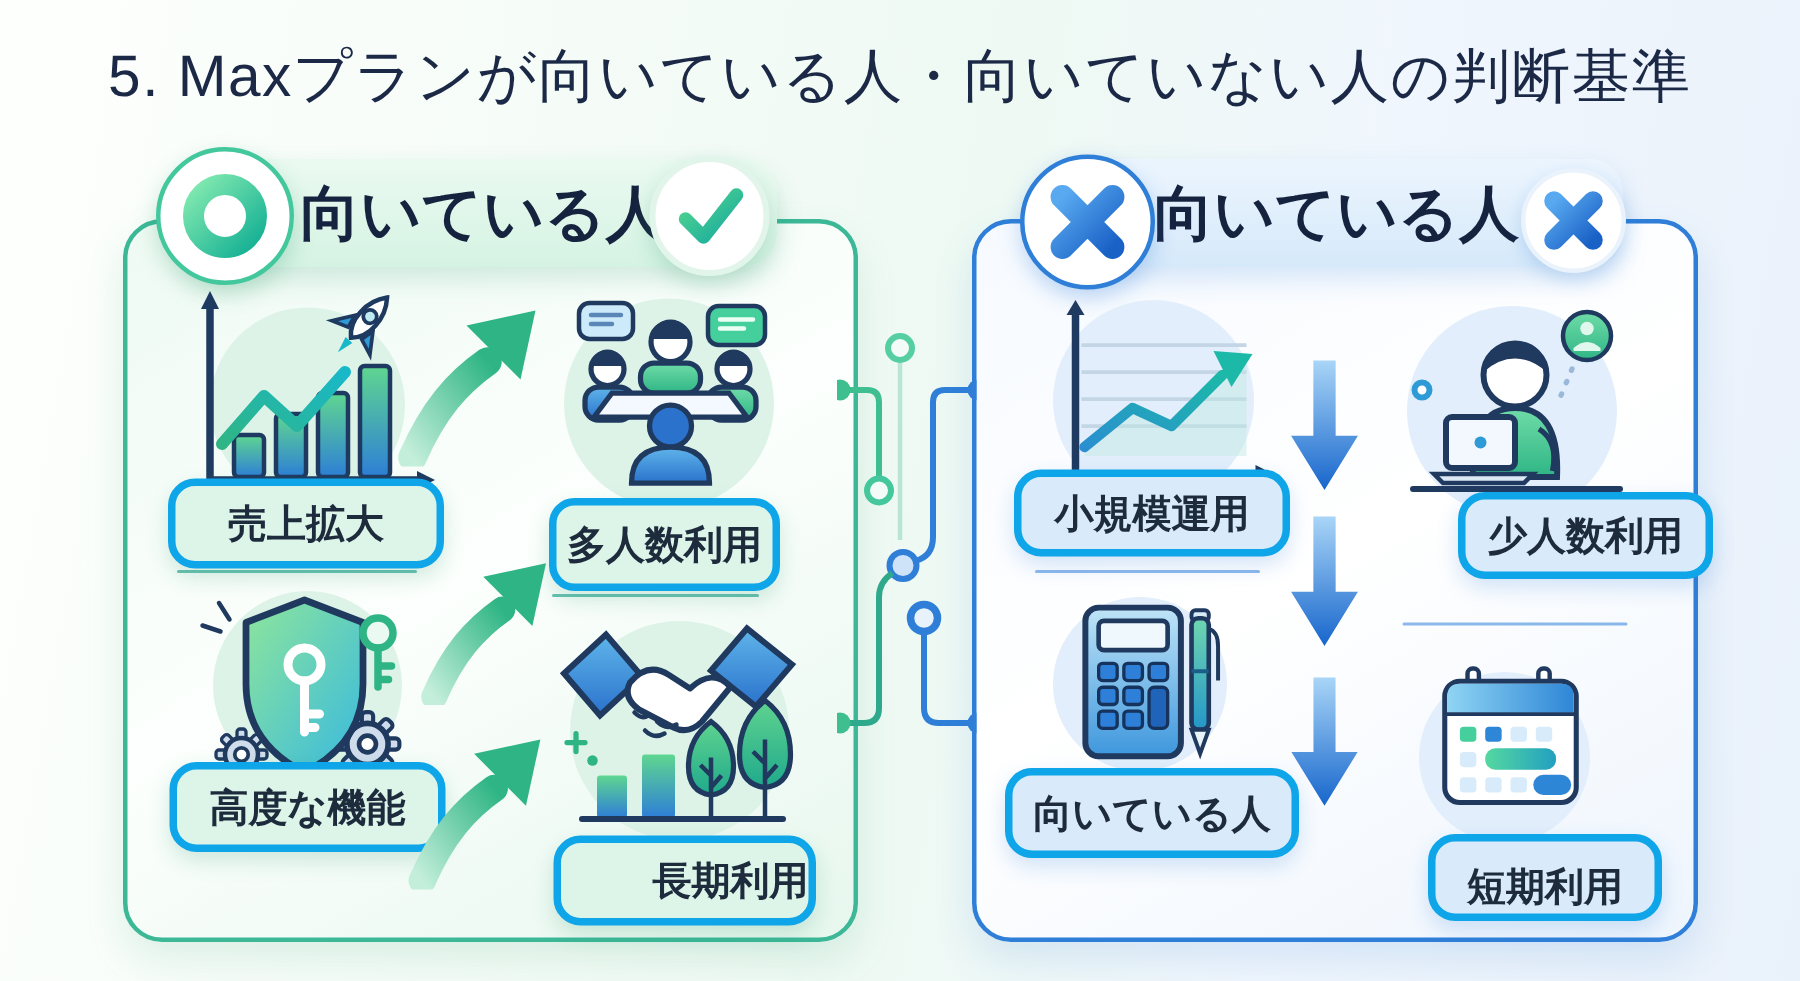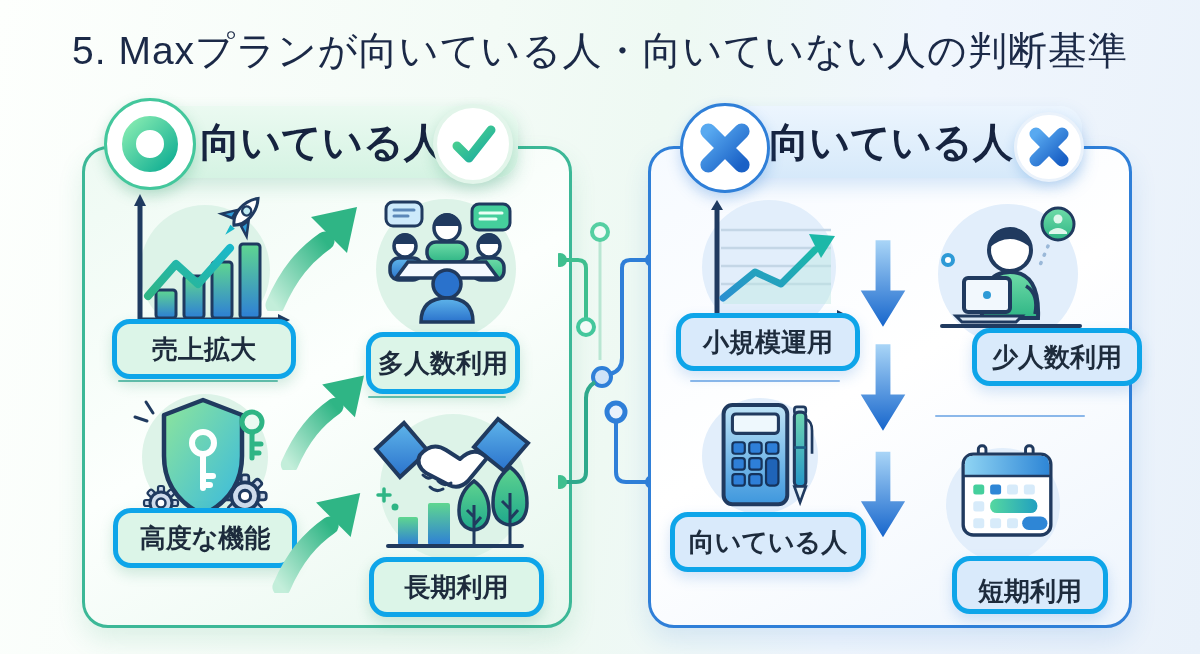--- a/index.html
+++ b/index.html
@@ -242,21 +242,21 @@
   <path d="M14,84 V96 M8,90 H20" stroke="#2fb585" stroke-width="3.5" stroke-linecap="round"></path>
   <circle cx="25" cy="102" r="3.5" fill="#2fb585"></circle>
   <rect x="28" y="112" width="20" height="28" rx="2" fill="url(#gBar)"></rect>
   <rect x="58" y="98" width="22" height="42" rx="2" fill="url(#gBar)"></rect>
   <path d="M104,76 q15,11 15,30 q0,17 -15,19 q-15,-2 -15,-19 q0,-19 15,-30 Z" fill="url(#gTree)" stroke="#203a5f" stroke-width="3.5"></path>
   <path d="M104,100 V140 M104,112 L97,105 M104,120 L111,112" fill="none" stroke="#203a5f" stroke-width="3"></path>
   <path d="M140,62 q17,13 17,36 q0,20 -17,22 q-17,-2 -17,-22 q0,-23 17,-36 Z" fill="url(#gTree)" stroke="#203a5f" stroke-width="3.5"></path>
   <path d="M140,88 V140 M140,104 L132,96 M140,114 L148,105" fill="none" stroke="#203a5f" stroke-width="3"></path>
   <path d="M18,141 H152" stroke="#203a5f" stroke-width="4" stroke-linecap="round"></path>
 </svg>
-<div class="pill g" style="left:369px;top:557px;width:165px;height:50px;">
+<div class="pill g" style="left:369px;top:557px;width:165px;height:50px;justify-content:flex-end;">
   <span>長期利用</span>
 </div>
 
 <svg class="abs" style="left:263px;top:201px" width="100" height="110" viewBox="0 0 100 110">
   <path d="M12,104 C26,72 42,54 62,40" stroke="url(#gGreenArrow)" stroke-width="19" fill="none" stroke-linecap="round"></path>
   <polygon points="48,16 94,6 84,52" fill="#2fb585"></polygon>
 </svg>
 <svg class="abs" style="left:278px;top:370px" width="92" height="100" viewBox="0 0 100 110">
   <path d="M12,104 C26,72 42,54 62,40" stroke="url(#gGreenArrow)" stroke-width="19" fill="none" stroke-linecap="round"></path>
   <polygon points="48,16 94,6 84,52" fill="#2fb585"></polygon>

